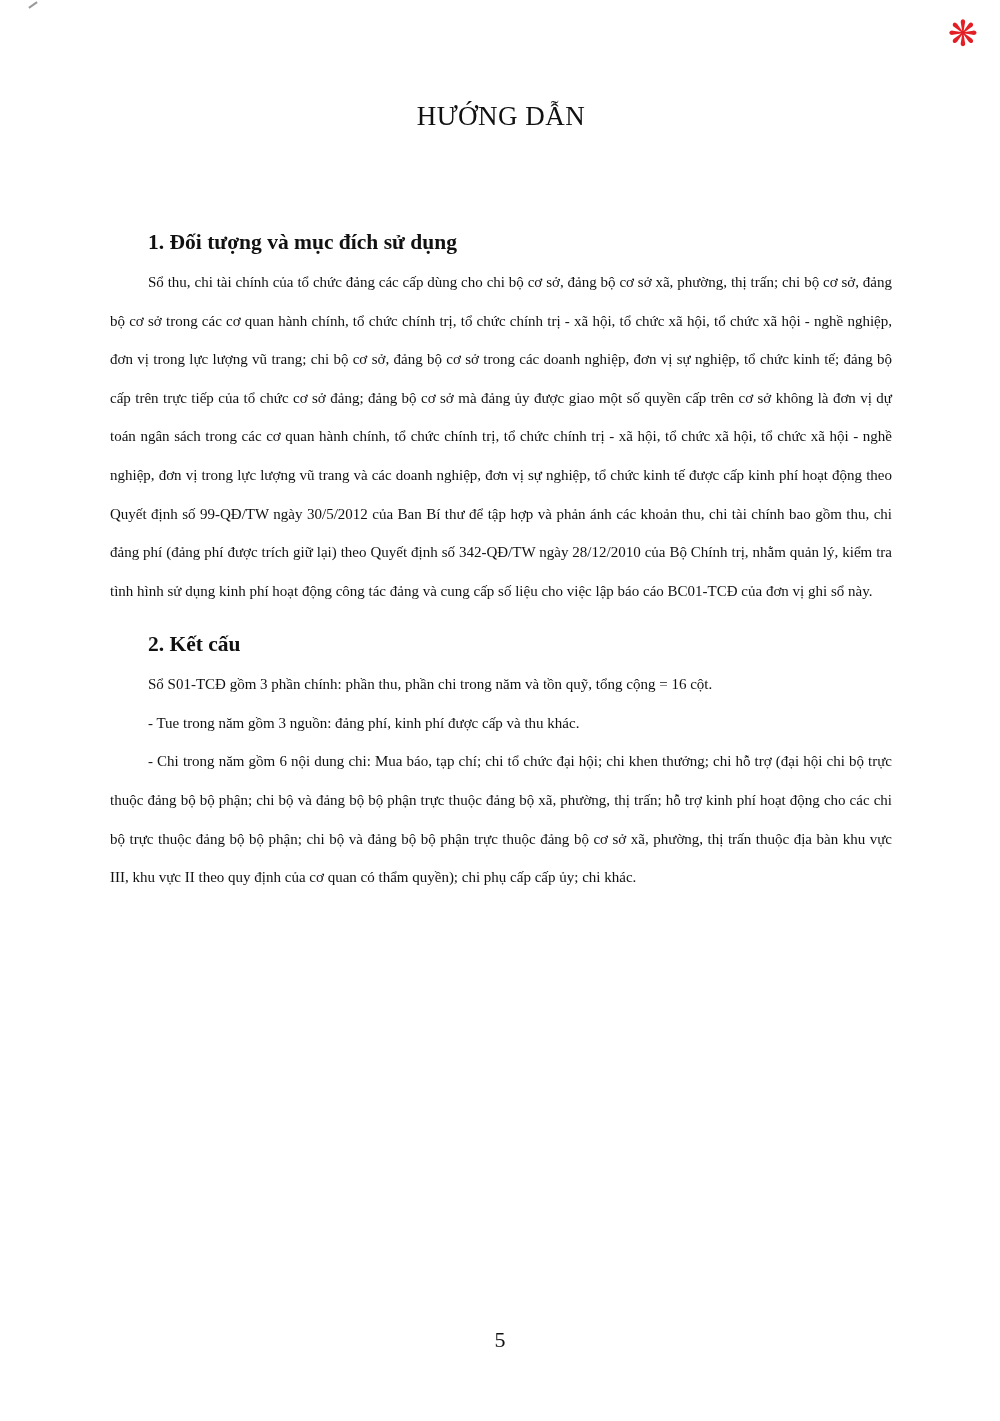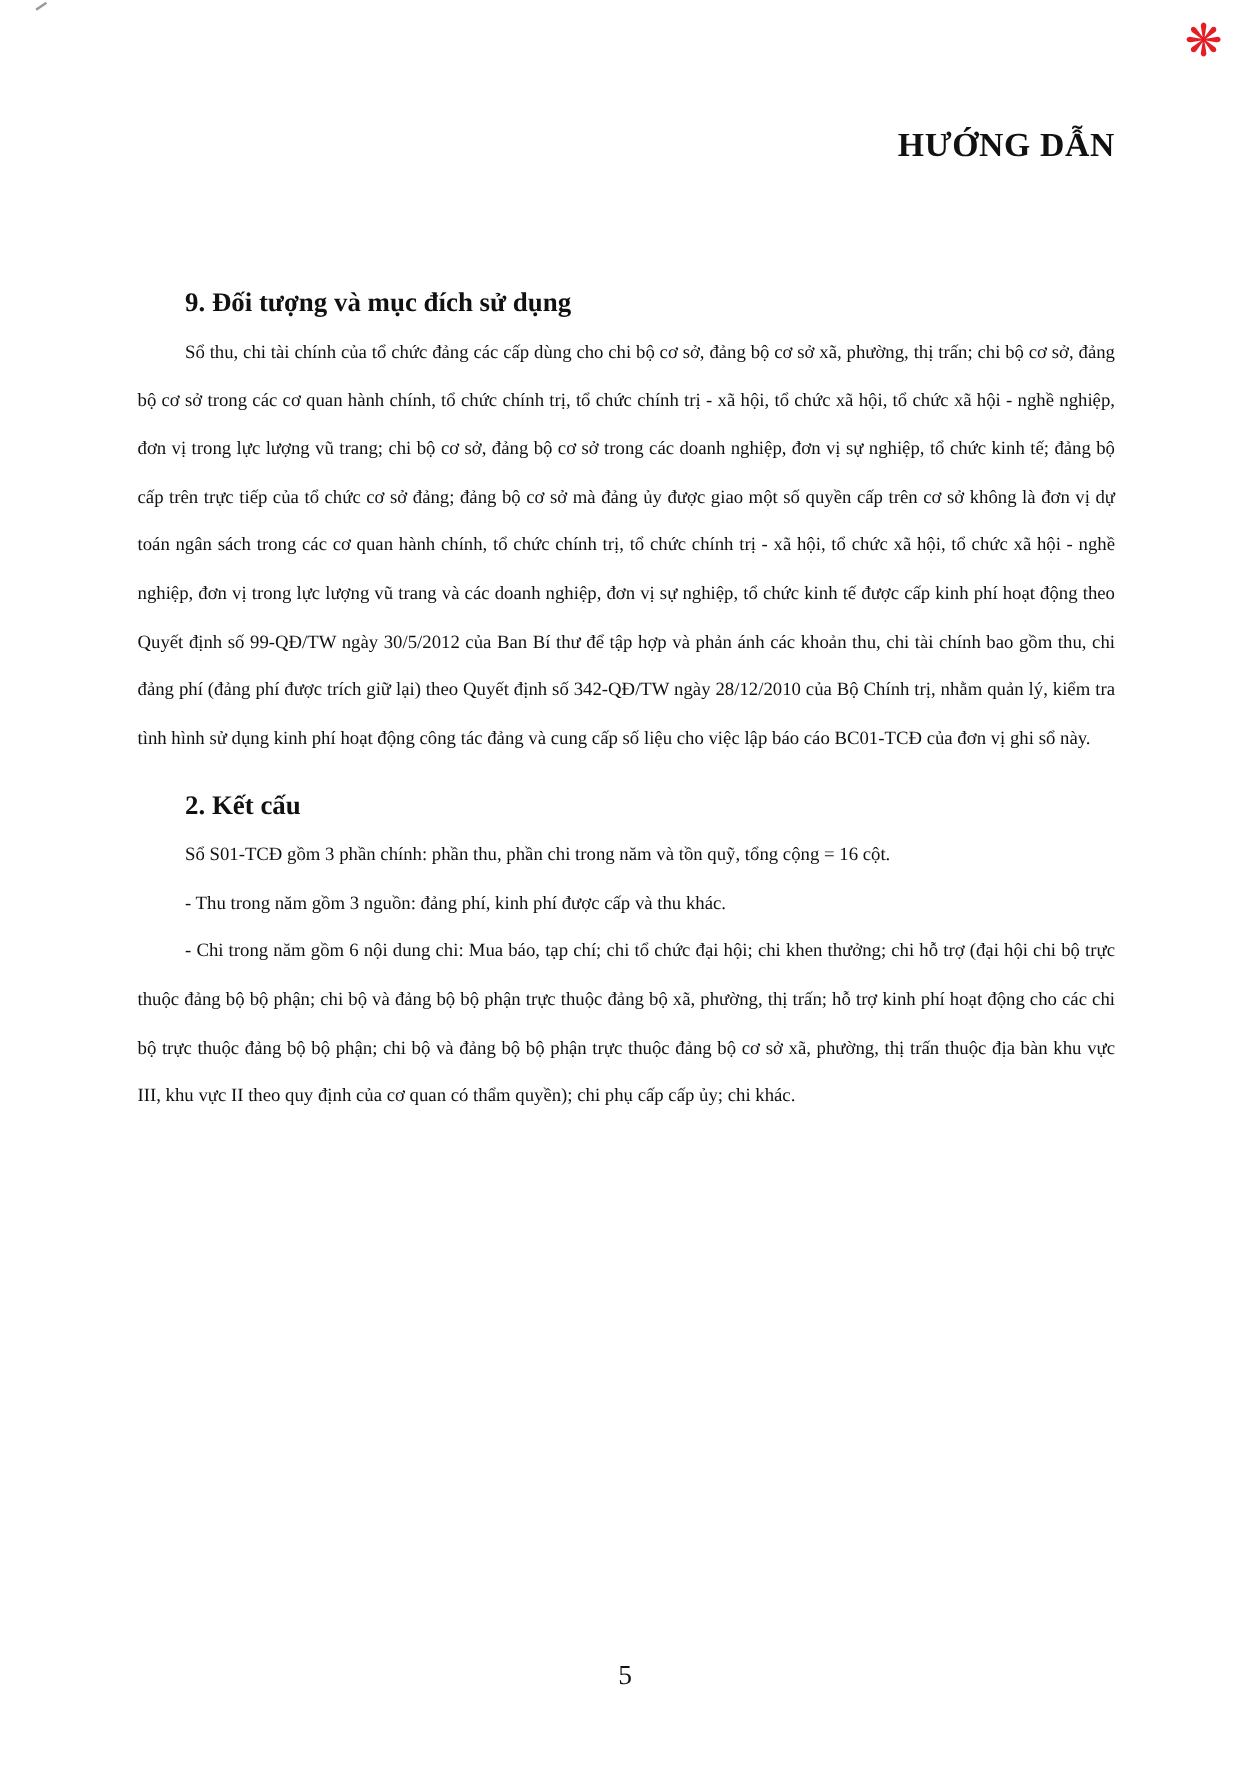--- a/index.html
+++ b/index.html
@@ -35,22 +35,22 @@
     background: #9a9a9a;
     transform: rotate(-35deg);
   }
   .content {
     position: absolute;
     left: 110px;
     right: 108px;
     top: 92px;
   }
   .doc-title {
-    text-align: right;
-    font-weight: bold;
+    text-align: center;
+    font-weight: normal;
     font-size: 27px;
     line-height: 1.85;
     letter-spacing: 0.5px;
   }
   .section-heading {
     font-weight: bold;
     font-size: 21.5px;
     margin: 0;
     padding-left: 38px;
   }
@@ -88,29 +88,29 @@
   <span class="scan-mark"></span>
 
   <span class="corner-ornament">❋</span>
 
   <div class="content">
 
     <div class="doc-title">
       <div>HƯỚNG DẪN</div>
     </div>
 
-    <h2 class="section-heading heading-1">9. Đối tượng và mục đích sử dụng</h2>
+    <h2 class="section-heading heading-1">1. Đối tượng và mục đích sử dụng</h2>
 
     <p class="body-para first-after-heading">Sổ thu, chi tài chính của tổ chức đảng các cấp dùng cho chi bộ cơ sở, đảng bộ cơ sở xã, phường, thị trấn; chi bộ cơ sở, đảng bộ cơ sở trong các cơ quan hành chính, tổ chức chính trị, tổ chức chính trị - xã hội, tổ chức xã hội, tổ chức xã hội - nghề nghiệp, đơn vị trong lực lượng vũ trang; chi bộ cơ sở, đảng bộ cơ sở trong các doanh nghiệp, đơn vị sự nghiệp, tổ chức kinh tế; đảng bộ cấp trên trực tiếp của tổ chức cơ sở đảng; đảng bộ cơ sở mà đảng ủy được giao một số quyền cấp trên cơ sở không là đơn vị dự toán ngân sách trong các cơ quan hành chính, tổ chức chính trị, tổ chức chính trị - xã hội, tổ chức xã hội, tổ chức xã hội - nghề nghiệp, đơn vị trong lực lượng vũ trang và các doanh nghiệp, đơn vị sự nghiệp, tổ chức kinh tế được cấp kinh phí hoạt động theo Quyết định số 99-QĐ/TW ngày 30/5/2012 của Ban Bí thư để tập hợp và phản ánh các khoản thu, chi tài chính bao gồm thu, chi đảng phí (đảng phí được trích giữ lại) theo Quyết định số 342-QĐ/TW ngày 28/12/2010 của Bộ Chính trị, nhằm quản lý, kiểm tra tình hình sử dụng kinh phí hoạt động công tác đảng và cung cấp số liệu cho việc lập báo cáo BC01-TCĐ của đơn vị ghi sổ này.</p>
 
     <h2 class="section-heading heading-2">2. Kết cấu</h2>
 
     <p class="body-para first-after-heading">Sổ S01-TCĐ gồm 3 phần chính: phần thu, phần chi trong năm và tồn quỹ, tổng cộng = 16 cột.</p>
 
-    <p class="body-para">- Thu trong năm gồm 3 nguồn: đảng phí, kinh phí được cấp và thu khác.</p>
+    <p class="body-para">- Tue trong năm gồm 3 nguồn: đảng phí, kinh phí được cấp và thu khác.</p>
 
     <p class="body-para">- Chi trong năm gồm 6 nội dung chi: Mua báo, tạp chí; chi tổ chức đại hội; chi khen thưởng; chi hỗ trợ (đại hội chi bộ trực thuộc đảng bộ bộ phận; chi bộ và đảng bộ bộ phận trực thuộc đảng bộ xã, phường, thị trấn; hỗ trợ kinh phí hoạt động cho các chi bộ trực thuộc đảng bộ bộ phận; chi bộ và đảng bộ bộ phận trực thuộc đảng bộ cơ sở xã, phường, thị trấn thuộc địa bàn khu vực III, khu vực II theo quy định của cơ quan có thẩm quyền); chi phụ cấp cấp ủy; chi khác.</p>
 
 
   </div>
 
   <div class="page-number">5</div>
 
 </div>
 

